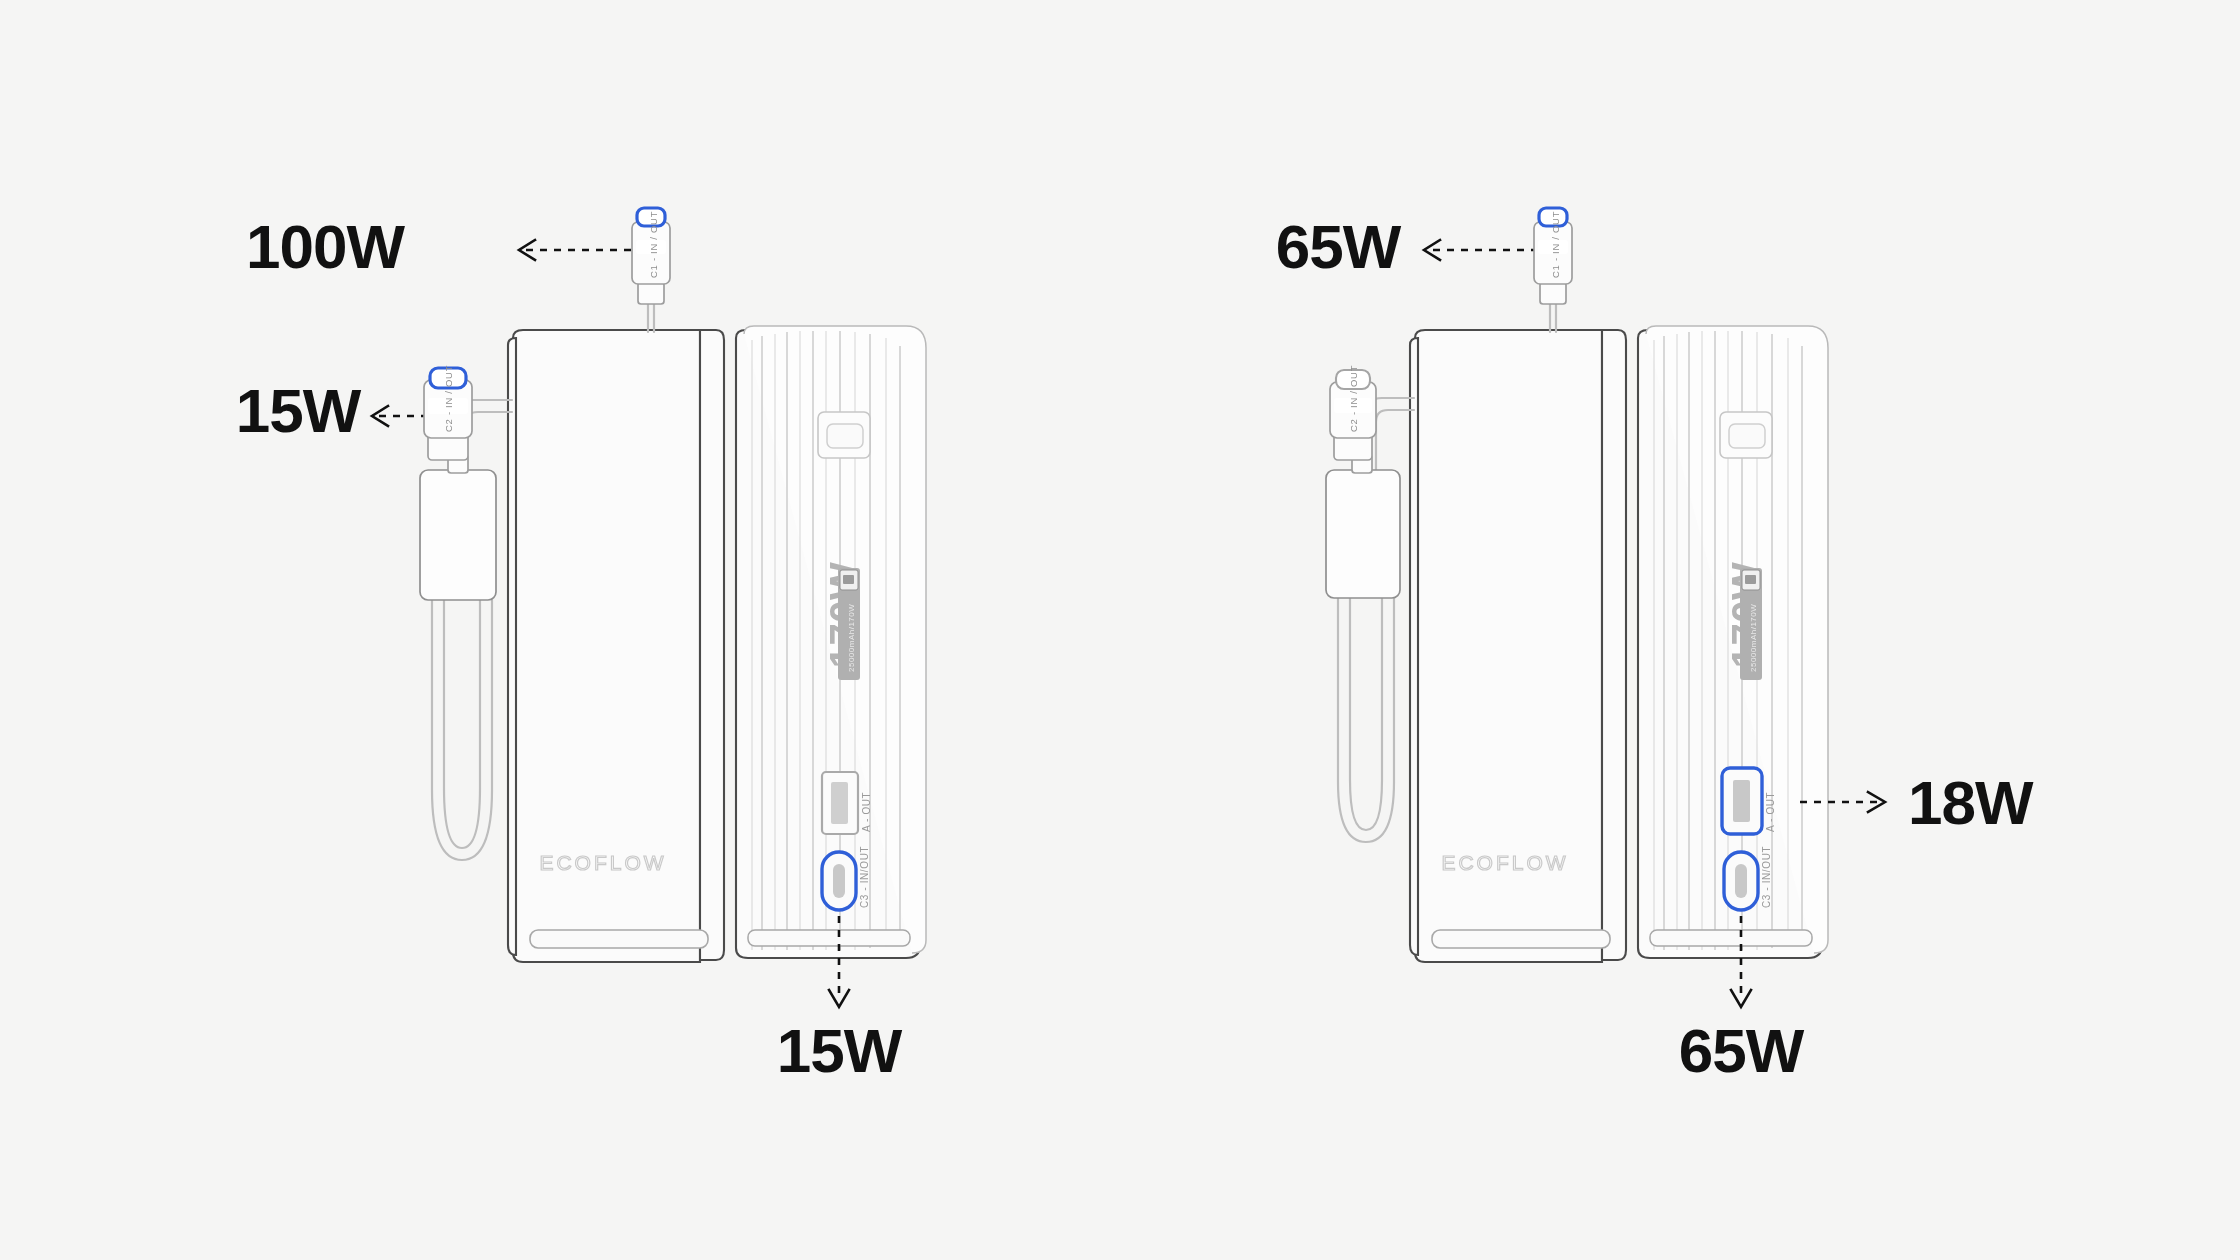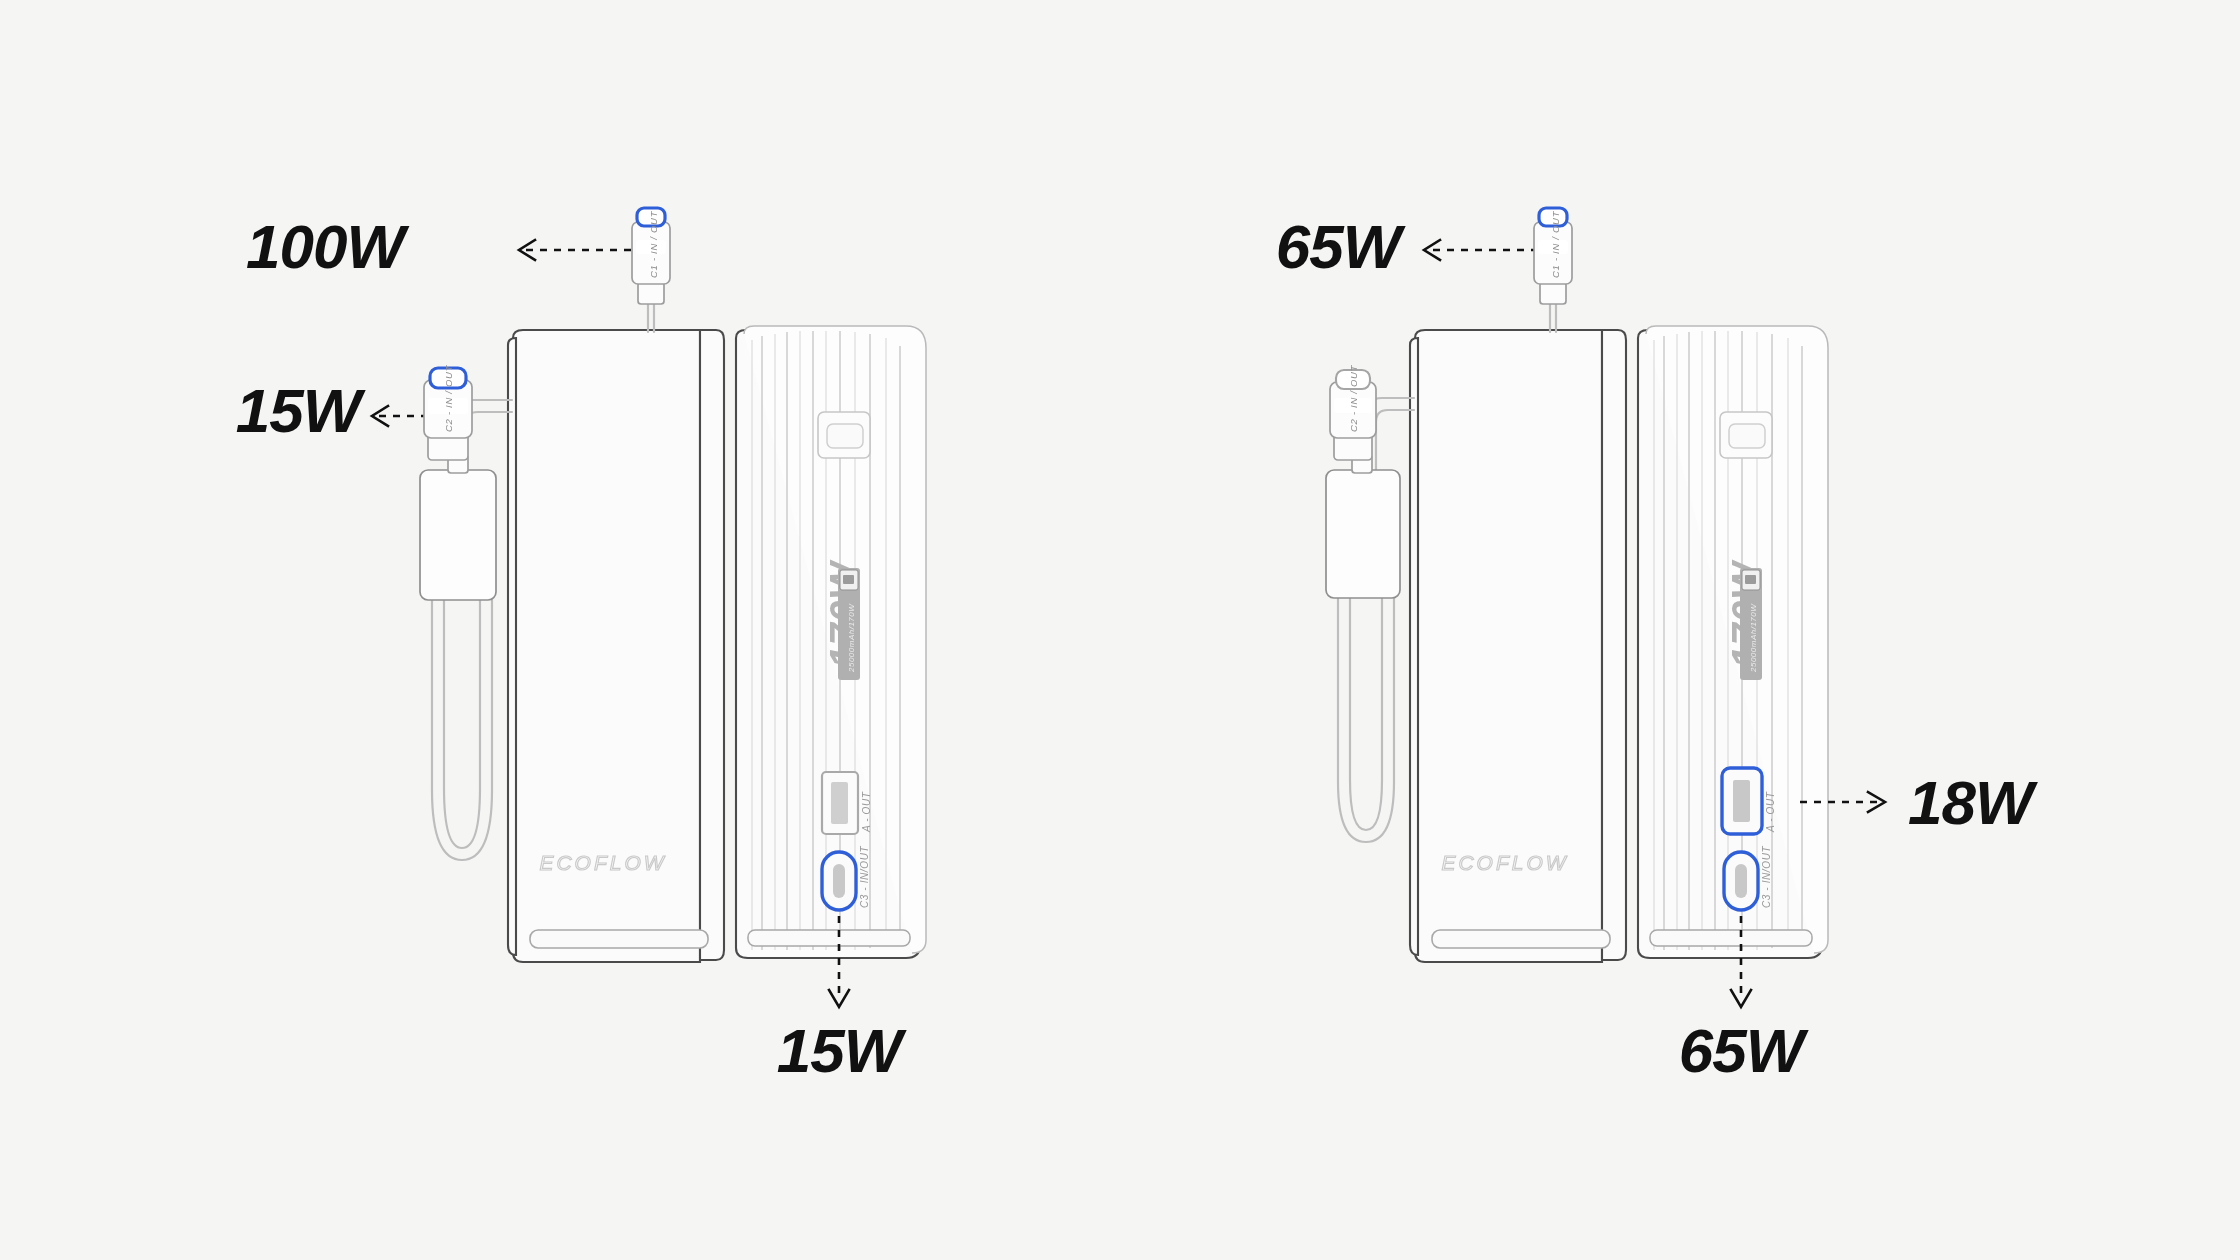--- a/index.html
+++ b/index.html
@@ -13,21 +13,20 @@
     background: #f5f5f4;
     font-family: "Liberation Sans", sans-serif;
     overflow: hidden;
     position: relative;
   }
   #diagram-root {
     position: absolute;
     inset: 0;
     width: 2240px;
     height: 1260px;
-    font-style: italic;
   }
   svg.scene {
     display: block;
     width: 2240px;
     height: 1260px;
   }
   .wlabel {
     font-family: "Liberation Sans", sans-serif;
     font-weight: bold;
     font-size: 62px;

